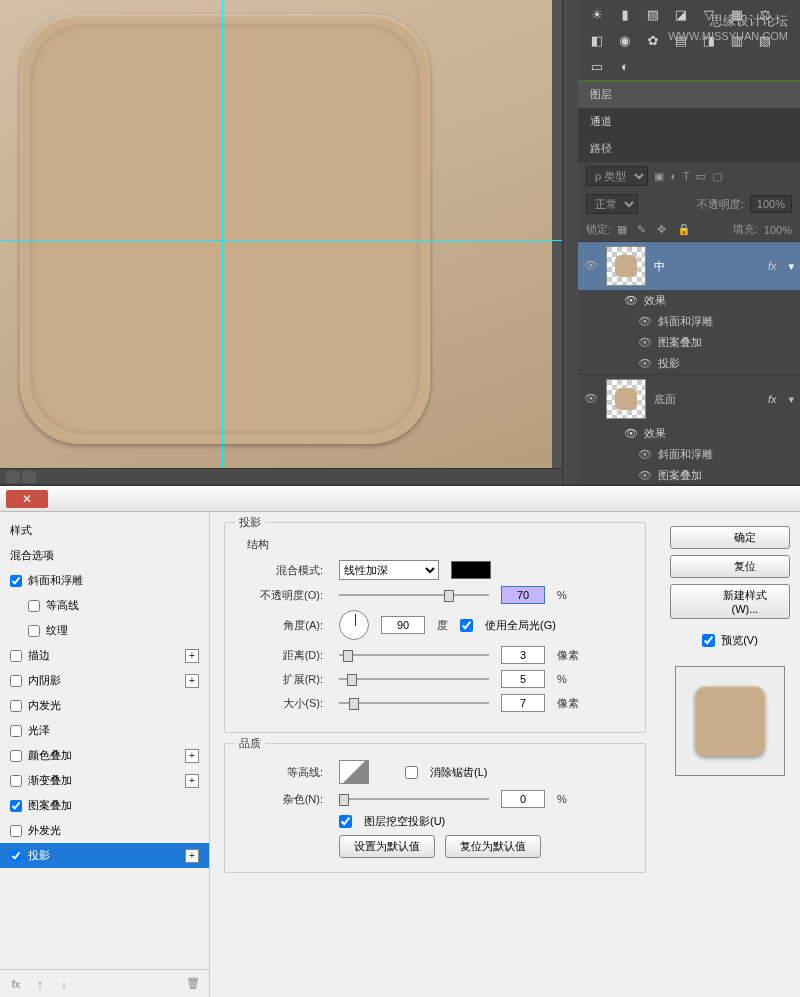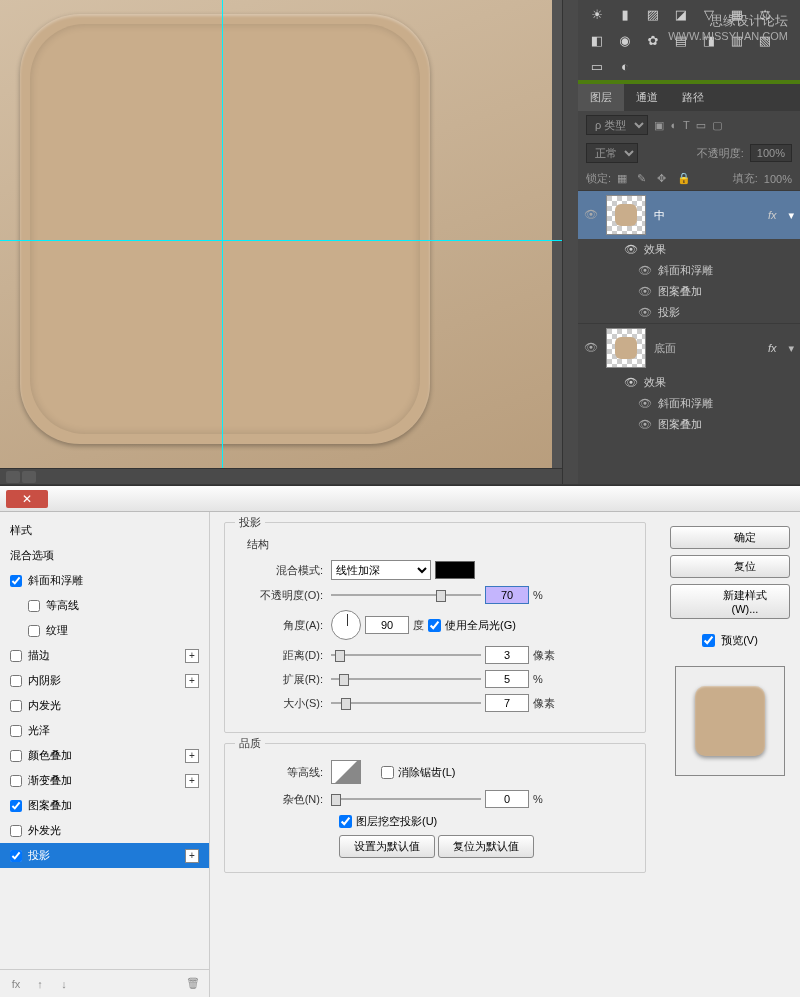--- a/index.html
+++ b/index.html
@@ -16,21 +16,21 @@
 .scrollbar-v { position: absolute; right: 0; top: 0; bottom: 0; width: 16px; background: #4a4a4a; border-left: 1px solid #333; }
 .scrollbar-h { position: absolute; left: 0; right: 16px; bottom: 0; height: 16px; background: #4a4a4a; border-top: 1px solid #333; display: flex; align-items: center; padding-left: 6px; gap: 2px; }
 .sb-btn { width: 14px; height: 12px; background: #5a5a5a; border-radius: 2px; }
 
 .right-panels { flex: 1; background: #454545; color: #b8b8b8; }
 .rp-header { padding: 4px 8px; display: flex; align-items: center; gap: 4px; color: #ccc; }
 .watermark { position: absolute; top: 12px; right: 12px; color: #aaa; font-size: 10px; text-align: right; }
 .watermark .cn { font-size: 13px; color: #bbb; }
 .adjust-icons { padding: 6px 10px; display: flex; flex-wrap: wrap; gap: 10px; }
 .adjust-icons span { width: 18px; height: 16px; display: inline-flex; align-items: center; justify-content: center; color: #d0d0d0; font-size: 13px; }
-.panel-tabs { display: flex; background: #3a3a3a; border-top: 4px solid #4d7c0f; }
+.panel-tabs { display: flex; background: #3a3a3a; border-top: 1px solid #4d7c0f; flex-direction: column; }
 .panel-tab { padding: 6px 12px; color: #ccc; cursor: pointer; }
 .panel-tab.active { background: #535353; }
 .layer-opts { padding: 4px 8px; display: flex; align-items: center; gap: 6px; color: #999; }
 .layer-opts select { background: #3a3a3a; color: #999; border: 1px solid #2a2a2a; padding: 2px 4px; }
 .layer-opts .opacity-box { background: #3a3a3a; padding: 2px 6px; border: 1px solid #2a2a2a; }
 .lock-row { padding: 4px 8px; display: flex; align-items: center; gap: 6px; color: #999; }
 .lock-row .ico { width: 14px; height: 14px; display: inline-block; }
 .layers { }
 .layer { display: flex; align-items: center; padding: 4px 6px; gap: 8px; border-top: 1px solid #3a3a3a; }
 .layer.selected { background: #5a7aa0; color: #fff; }
@@ -59,34 +59,34 @@
 .style-row input[type=checkbox] { width: 12px; height: 12px; }
 .style-row .plus { margin-left: auto; width: 14px; height: 14px; border: 1px solid #888; display: flex; align-items: center; justify-content: center; font-size: 10px; background: #fff; color: #333; }
 .styles-footer { height: 28px; border-top: 1px solid #ccc; display: flex; align-items: center; padding: 0 8px; gap: 8px; color: #888; }
 .styles-footer .spacer { flex: 1; }
 .styles-footer span { width: 16px; text-align: center; }
 
 .settings-col { flex: 1; padding: 10px 14px; }
 .group { border: 1px solid #ccc; border-radius: 2px; margin-bottom: 10px; padding: 10px 14px 14px; position: relative; }
 .group-title { position: absolute; top: -8px; left: 10px; background: #f0f0f0; padding: 0 4px; color: #333; }
 .subgroup-title { margin: 4px 0 8px 8px; color: #333; }
-.frow { display: flex; align-items: center; margin: 6px 0; gap: 4px; }
+.frow { display: flex; align-items: center; margin: 6px 0; gap: 12px; }
 .flabel { width: 88px; text-align: right; color: #333; padding-right: 4px; }
 .slider { width: 150px; height: 14px; position: relative; }
 .slider::before { content: ""; position: absolute; left: 0; right: 0; top: 6px; height: 2px; background: #aaa; }
 .slider-thumb { position: absolute; top: 2px; width: 10px; height: 12px; background: #ddd; border: 1px solid #666; }
 .numbox { width: 44px; height: 18px; border: 1px solid #888; text-align: center; background: #fff; }
 .numbox.hl { background: #c4b5fd; border-color: #3a78c0; }
 .unit { color: #333; }
 select.combo { width: 100px; height: 20px; border: 1px solid #888; background: #fff; }
 .swatch { width: 40px; height: 18px; background: #000; border: 1px solid #666; }
 .angle-dial { width: 30px; height: 30px; border: 1px solid #888; border-radius: 50%; background: #fff; position: relative; }
 .angle-dial::after { content: ""; position: absolute; width: 1px; height: 12px; background: #333; top: 3px; left: 15px; }
 .contour-prev { width: 30px; height: 24px; border: 1px solid #888; background: linear-gradient(135deg, #fff 0 49%, #888 51% 100%); }
-.btn-row { display: flex; gap: 3px; margin-top: 6px; margin-left: 100px; }
+.btn-row { display: flex; gap: 10px; margin-top: 6px; margin-left: 100px; }
 .win-btn { padding: 3px 14px; background: linear-gradient(#fff, #e2e2e2); border: 1px solid #888; border-radius: 3px; cursor: pointer; }
 
 .right-col { width: 140px; padding: 14px 10px; display: flex; flex-direction: column; gap: 6px; align-items: stretch; }
 .right-col .win-btn { text-align: center; padding-left: 44px; }
 .preview-check { display: flex; align-items: center; gap: 6px; justify-content: center; margin: 8px 0; }
 .preview-box { width: 110px; height: 110px; border: 1px solid #888; background: #eee; align-self: center; display: flex; align-items: center; justify-content: center; margin-top: 4px; }
 .preview-box .picon { width: 70px; height: 70px; background: #c9ad8b; border-radius: 10px; box-shadow: 0 2px 4px rgba(0,0,0,0.4), inset 0 1px 2px rgba(255,255,255,0.4); }
 </style>
 </head>
 <body>

